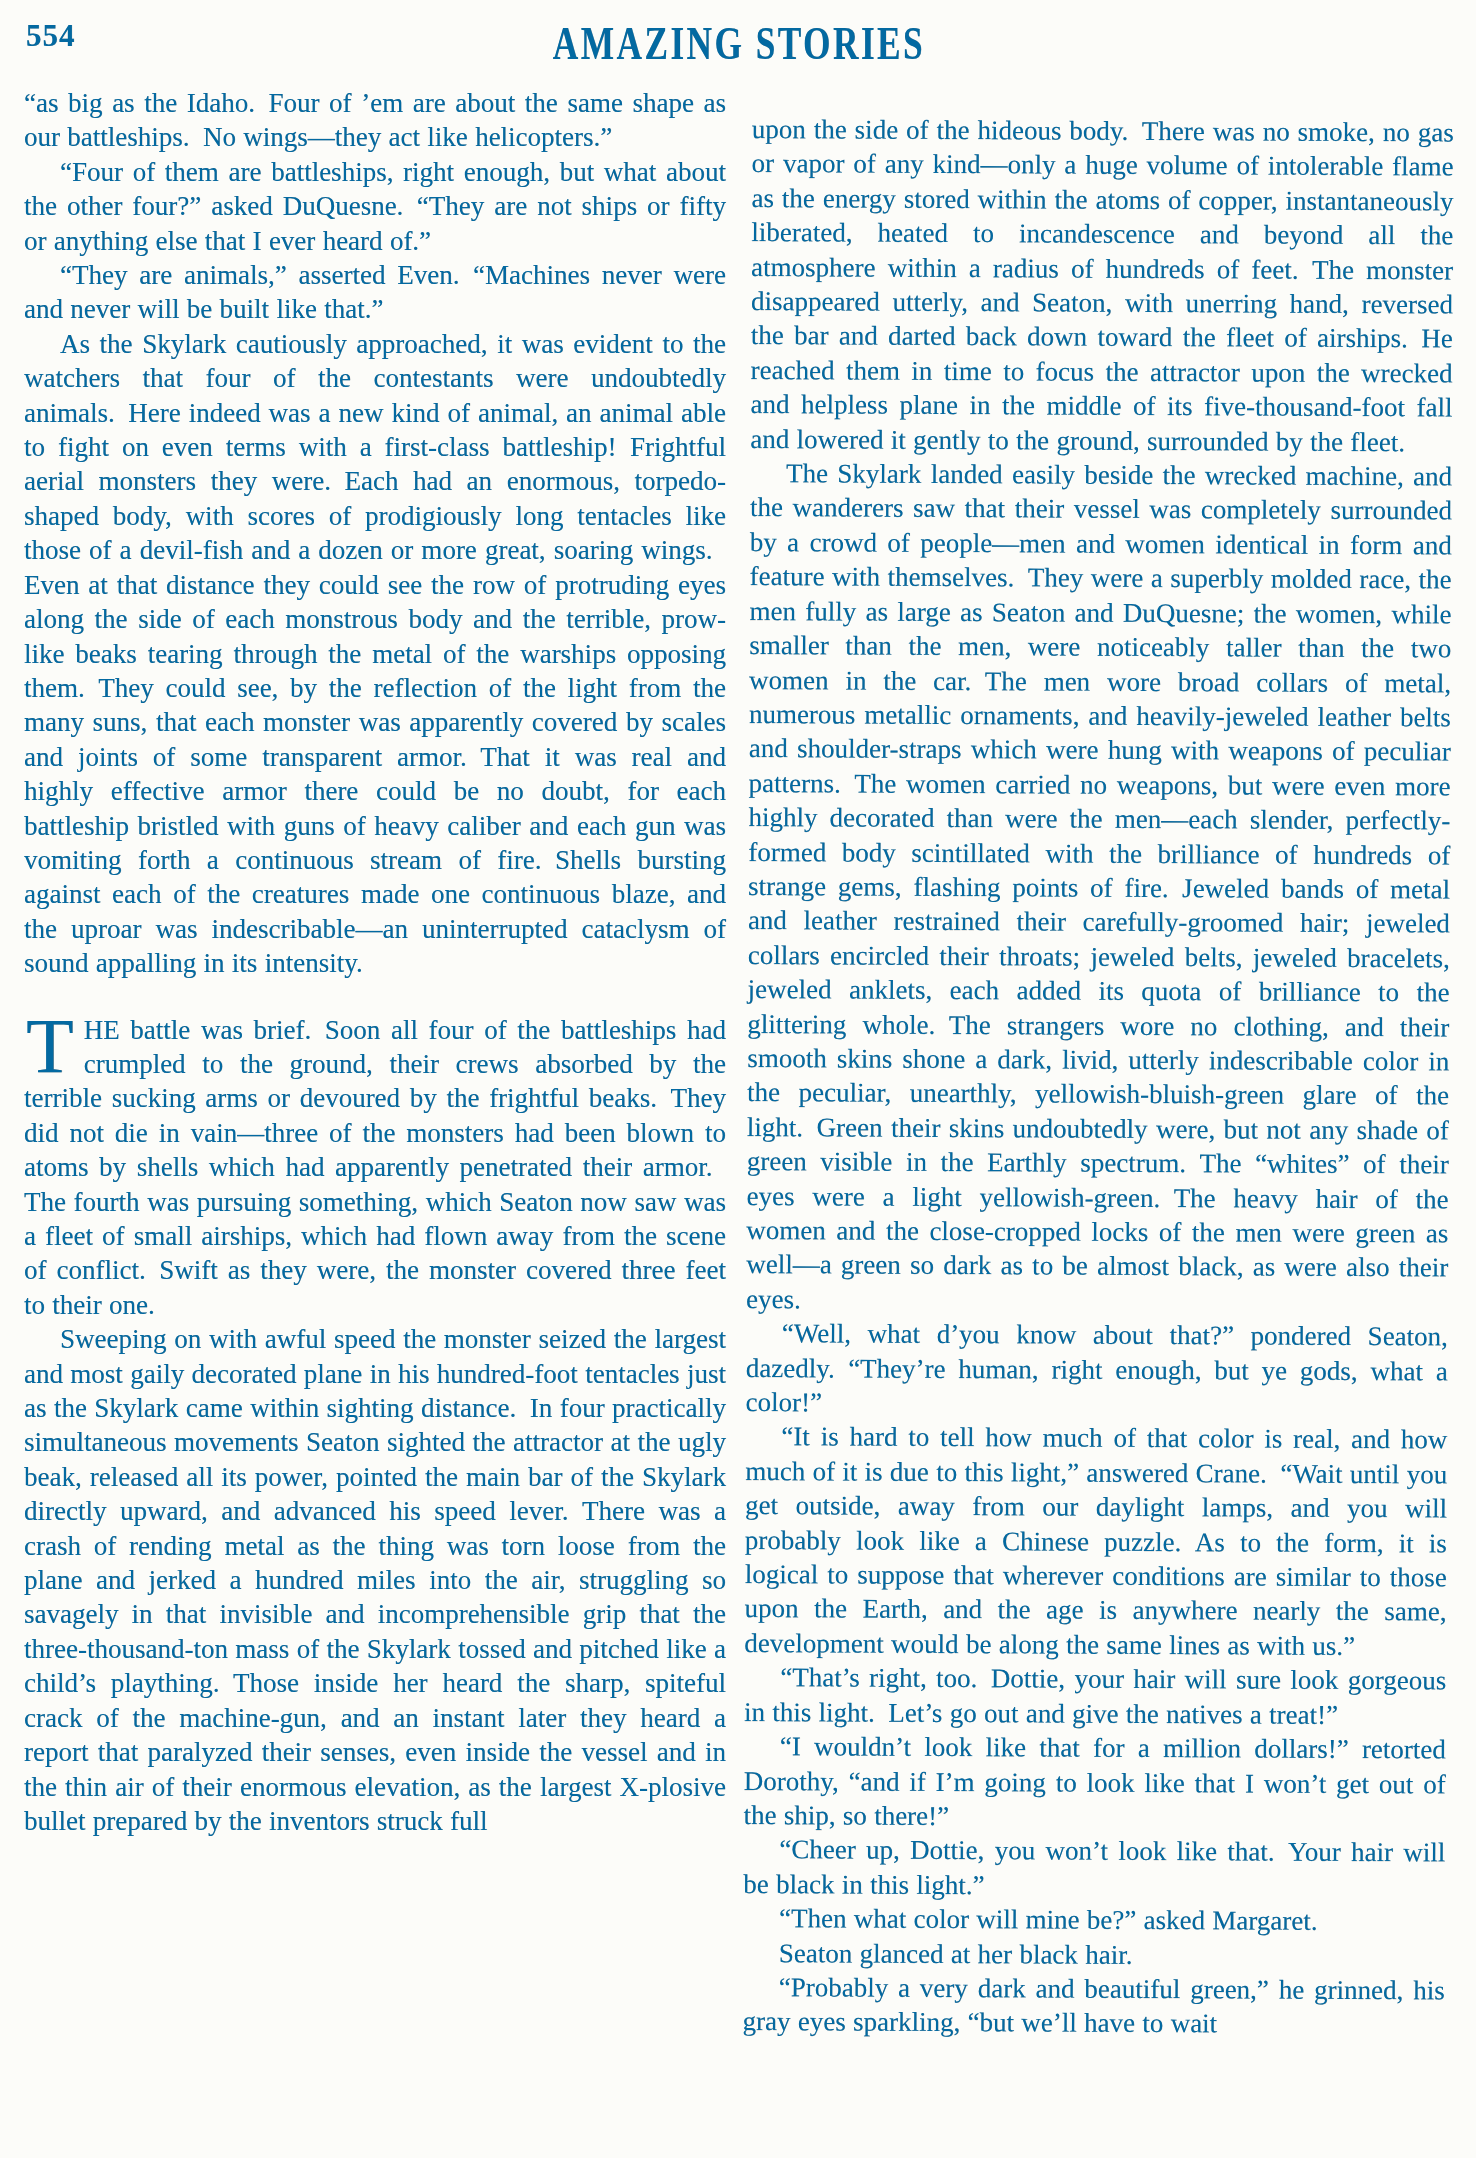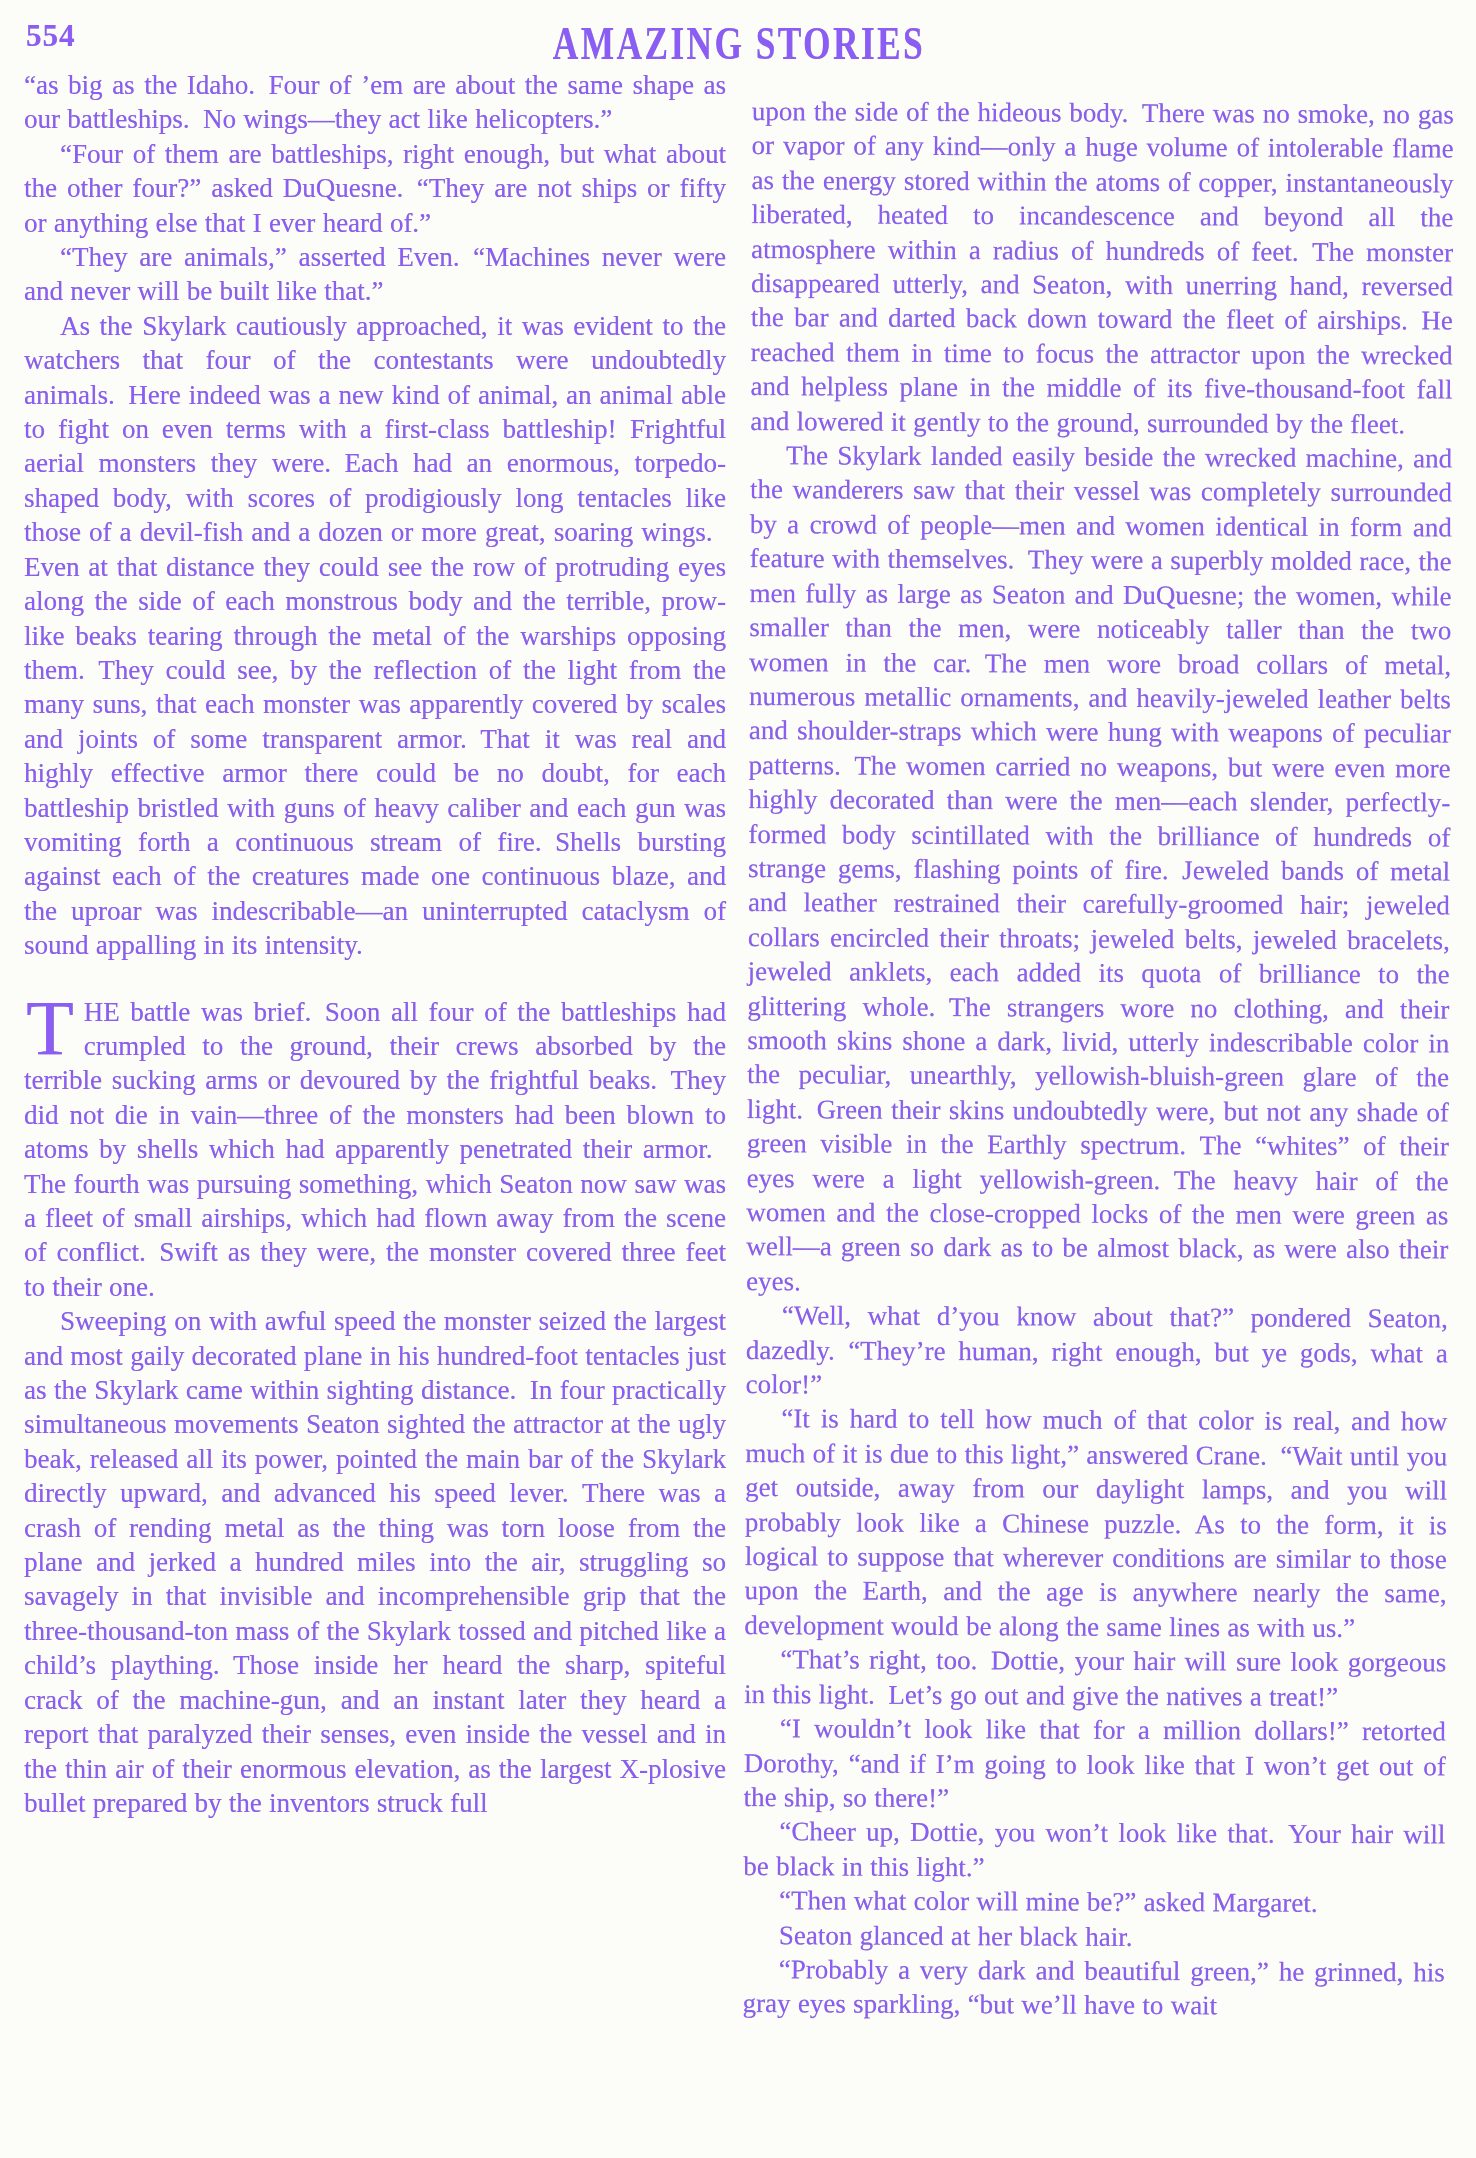--- a/index.html
+++ b/index.html
@@ -10,21 +10,21 @@
   .page {
     position: relative;
     width: 1476px;
     height: 2158px;
     margin: 0 auto;
     background: #fcfcf9;
     box-sizing: border-box;
     padding: 12px 22px 0 24px;
     overflow: hidden;
     font-family: "Liberation Serif", "DejaVu Serif", serif;
-    color: #8b5cf6;
+    color: #0369a1;
     text-shadow: 0.2px 0.2px 0 rgba(20,20,20,0.35);
   }
   header.running-head {
     position: relative;
     height: 48px;
   }
   .pagenum {
     position: absolute;
     left: 2px;
     top: 6px;
@@ -42,21 +42,21 @@
   }
   .title-inner {
     display: inline-block;
     transform: scaleX(0.82) scaleY(1.08);
     transform-origin: center top;
     letter-spacing: 3px;
   }
   .columns {
     display: flex;
     gap: 26px;
-    margin-top: 8px;
+    margin-top: 26px;
   }
   .col {
     flex: 1 1 0;
     min-width: 0;
   }
   .col-right {
     padding-top: 26px;
     transform: rotate(0.28deg);
     transform-origin: 0 0;
   }

